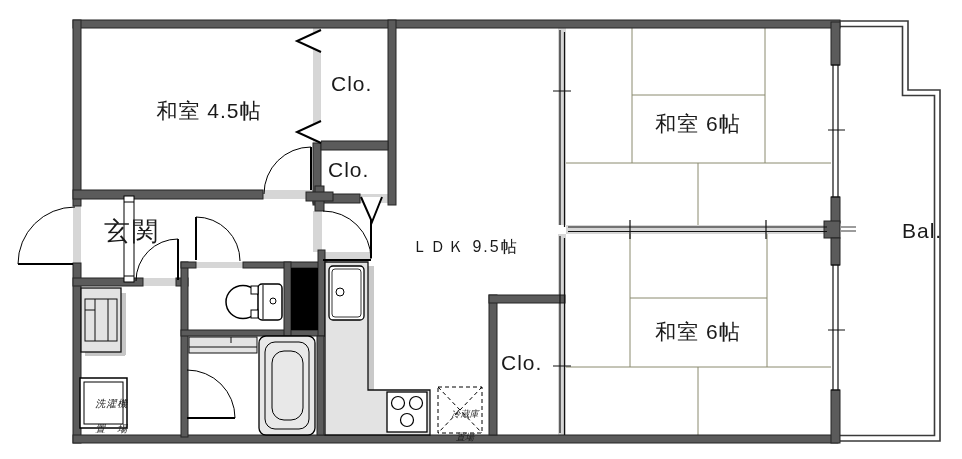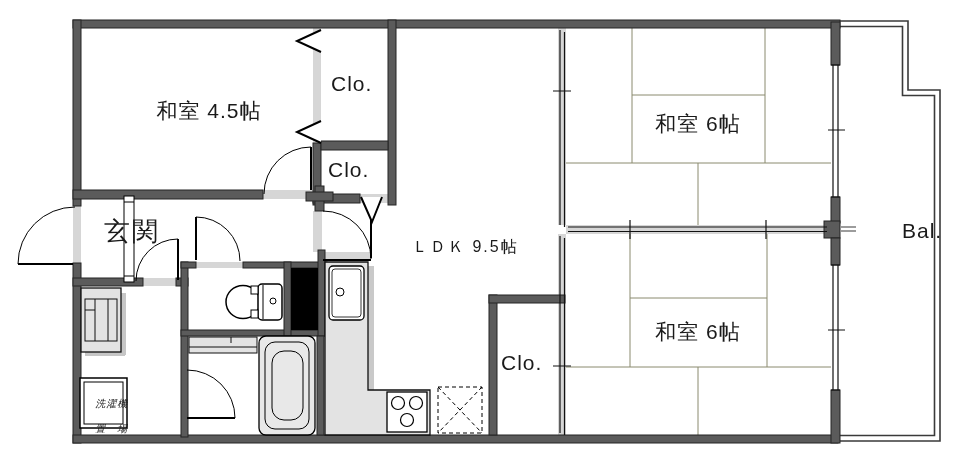--- a/index.html
+++ b/index.html
@@ -199,14 +199,18 @@
 
   <div class="lbl room-lbl" style="left:902px;top:219px;">Bal.</div>
 
   <div class="lbl room-lbl" style="left:501px;top:351px;">Clo.</div>
 
   <div class="lbl tiny-lbl" style="left:80px;top:385px;width:47px;">
     <span>洗濯機</span><br>
     <span>置　場</span>
   </div>
 
+  <div class="lbl tiny-lbl" style="left:438px;top:398px;width:44px;font-size:9px;letter-spacing:0;">
+    <span>冷蔵庫</span><br>
+    <span>置場</span>
+  </div>
 
 </div>
 
 </body></html>

